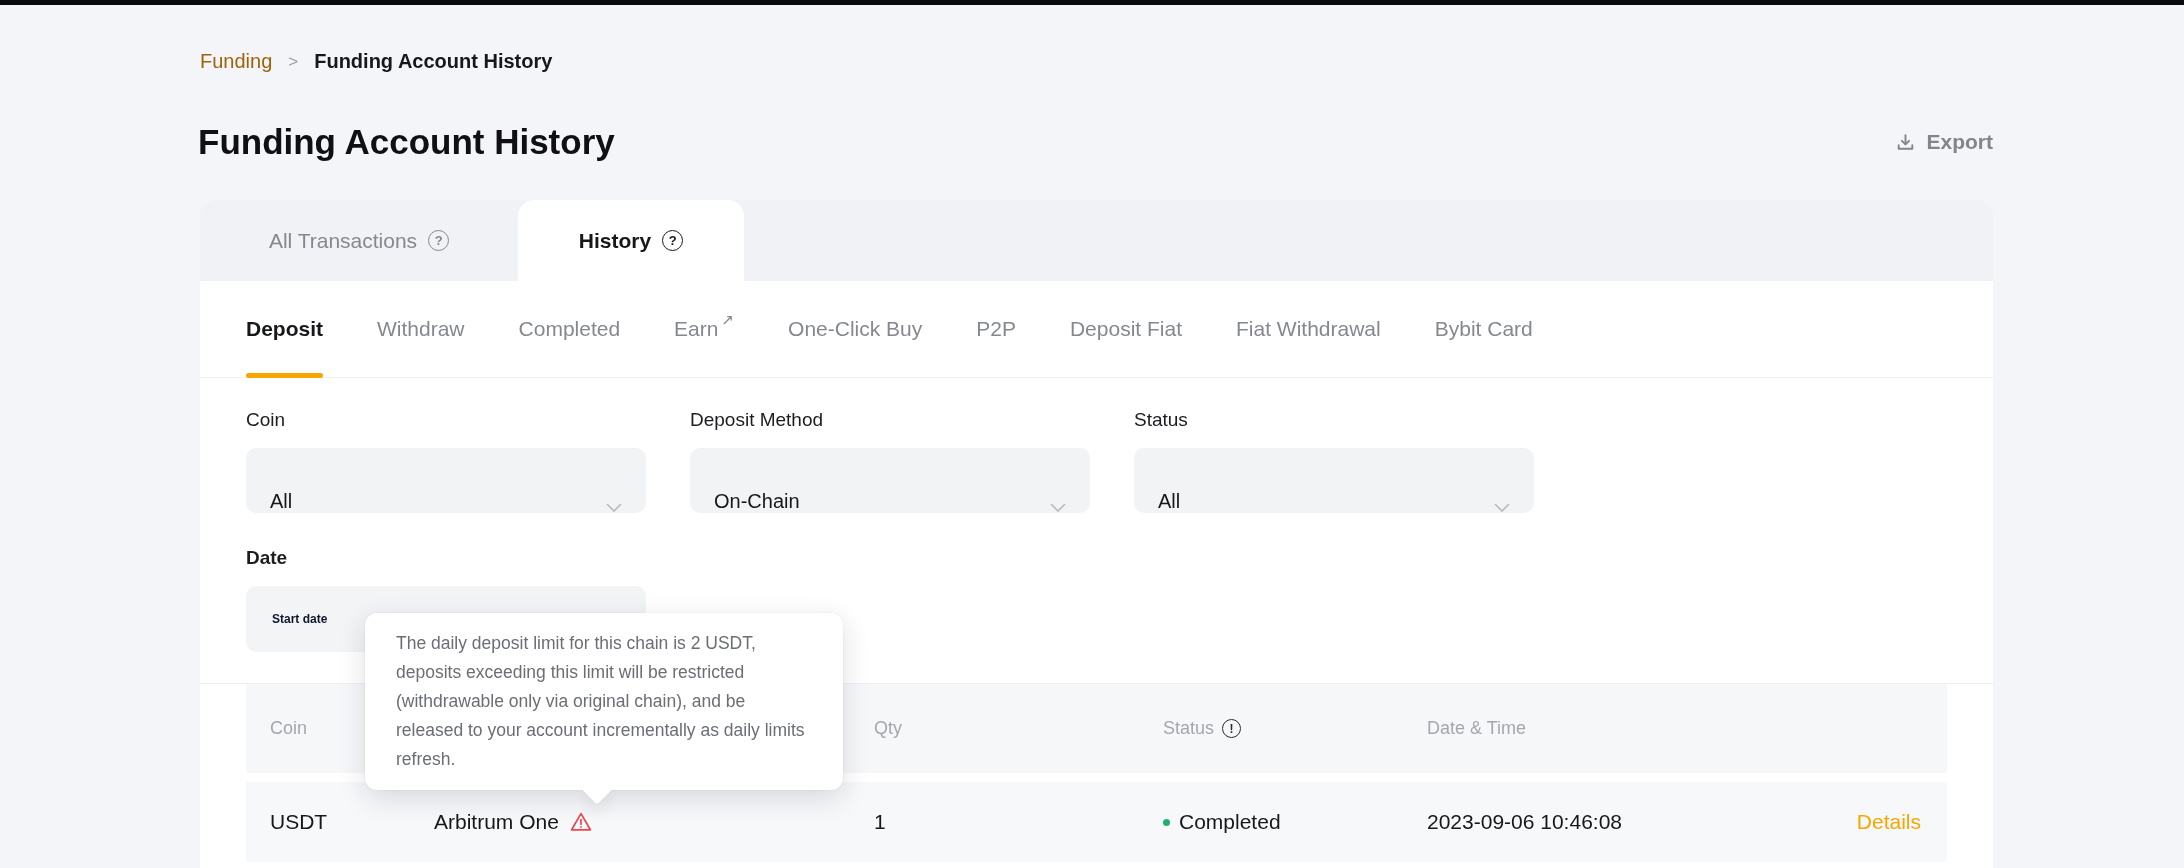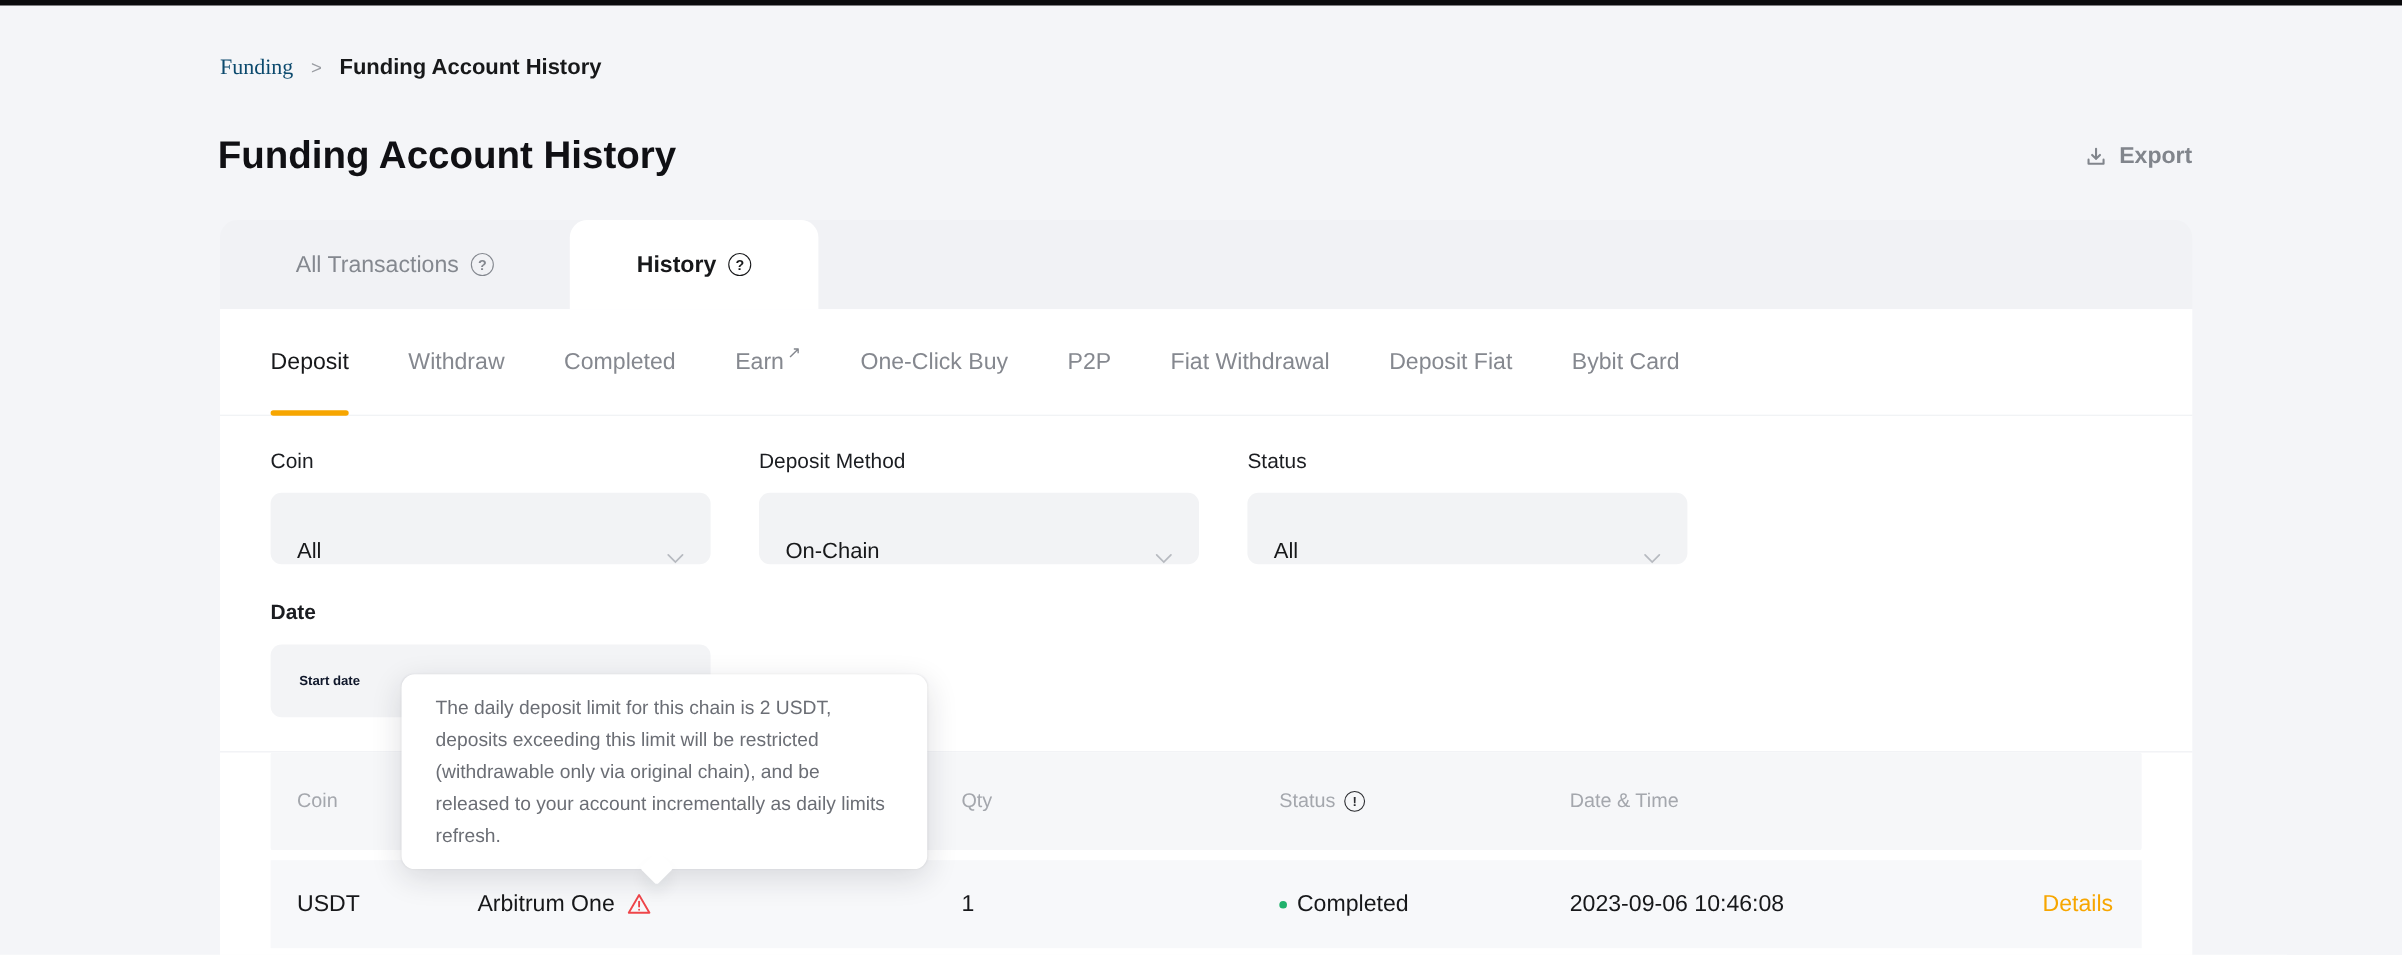--- a/index.html
+++ b/index.html
@@ -13,21 +13,21 @@
     font-family:"Liberation Sans","DejaVu Sans",sans-serif;
     background:#f4f5f8;
     position:relative;
     overflow:hidden;
     color:#17181a;
   }
   .topbar{position:absolute;top:0;left:0;width:2184px;height:5px;background:#0b0b0d;}
 
   
   .breadcrumb{position:absolute;top:50px;left:200px;display:flex;align-items:center;gap:16px;font-size:20px;}
-  .crumb-root{color:#0c4a6e;cursor:pointer;font-family:Liberation Serif, serif;}
+  .crumb-root{color:#a16207;cursor:pointer;}
   .crumb-sep{color:#9a9da3;font-size:17px;}
   .crumb-current{color:#17181a;font-weight:700;}
 
   
   .page-title{position:absolute;top:122px;left:198px;font-size:35px;font-weight:700;color:#101014;}
   .export-btn{position:absolute;top:130px;right:191px;display:flex;align-items:center;gap:10px;
     color:#81858c;font-size:21px;font-weight:700;cursor:pointer;}
   .export-btn svg{display:block;}
 
   
@@ -39,21 +39,21 @@
   .q-icon{width:21px;height:21px;border:1.7px solid currentColor;border-radius:50%;
     display:flex;align-items:center;justify-content:center;font-size:13px;font-weight:700;flex:0 0 auto;}
 
   
   .card{position:absolute;top:281px;left:200px;width:1793px;height:587px;background:#ffffff;}
 
   
   .subtabs-wrap{position:absolute;top:0;left:0;width:100%;height:97px;border-bottom:1px solid #eef0f3;}
   .subtabs{position:absolute;left:46px;top:0;height:100%;display:flex;align-items:center;gap:54px;}
   .subtab{position:relative;height:100%;display:flex;align-items:center;font-size:21px;color:#85888f;cursor:pointer;white-space:nowrap;}
-  .subtab.active{color:#17181a;font-weight:400;}
+  .subtab.active{color:#17181a;font-weight:700;}
   .subtab-underline{position:absolute;bottom:-1px;left:0;width:100%;height:5px;background:var(--accent);border-radius:3px;}
   .ext-arrow{font-size:15px;margin-left:3px;align-self:flex-start;margin-top:30px;color:#85888f;}
 
   
   .filters{position:absolute;top:128px;left:46px;display:flex;gap:44px;}
   .filter{width:400px;}
   .filter-label{font-size:19px;color:#1b1d21;}
   .select{margin-top:17px;height:65px;background:#f2f3f5;border-radius:10px;display:flex;align-items:flex-end;
     justify-content:space-between;padding:0 24px;font-size:20px;color:#17181a;cursor:pointer;gap:36px;}
   .chevron{flex:0 0 auto;}
@@ -139,24 +139,24 @@
         <span>Earn</span>
         <span class="ext-arrow">↗</span>
       </div>
       <div class="subtab">
         <span>One-Click Buy</span>
       </div>
       <div class="subtab">
         <span>P2P</span>
       </div>
       <div class="subtab">
+        <span>Deposit Fiat</span>
+      </div>
+      <div class="subtab">
         <span>Fiat Withdrawal</span>
-      </div>
-      <div class="subtab">
-        <span>Deposit Fiat</span>
       </div>
       <div class="subtab">
         <span>Bybit Card</span>
       </div>
     </div>
   </div>
 
   <div class="filters">
     <div class="filter">
       <div class="filter-label">Coin</div>

